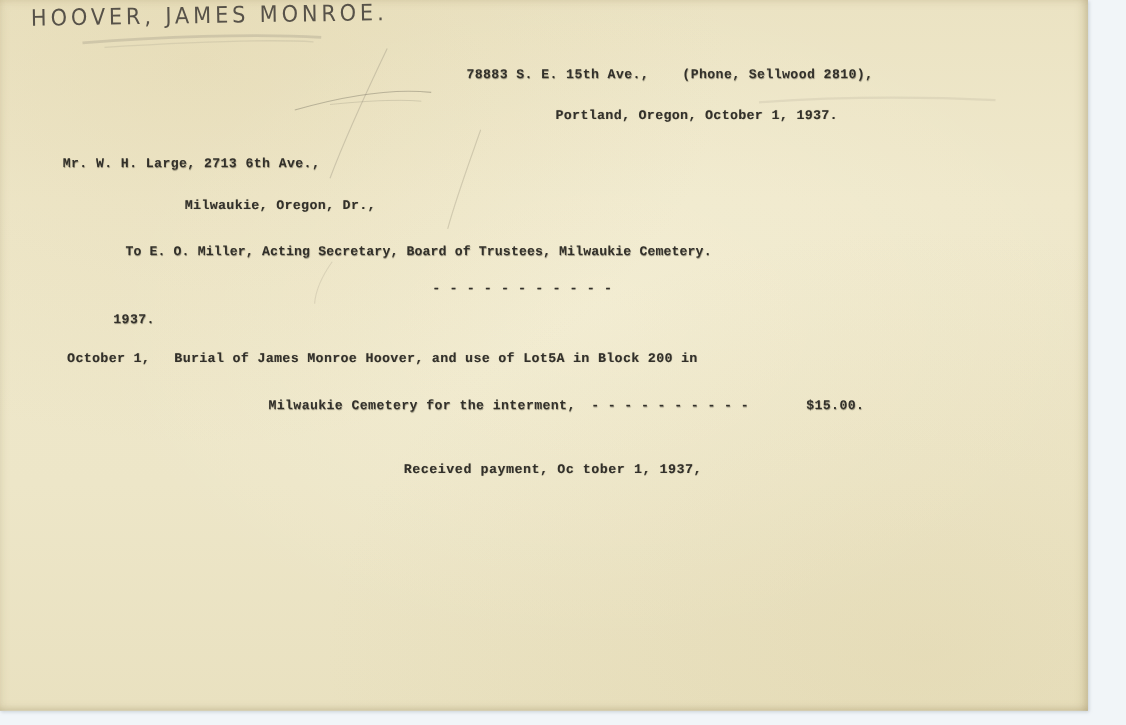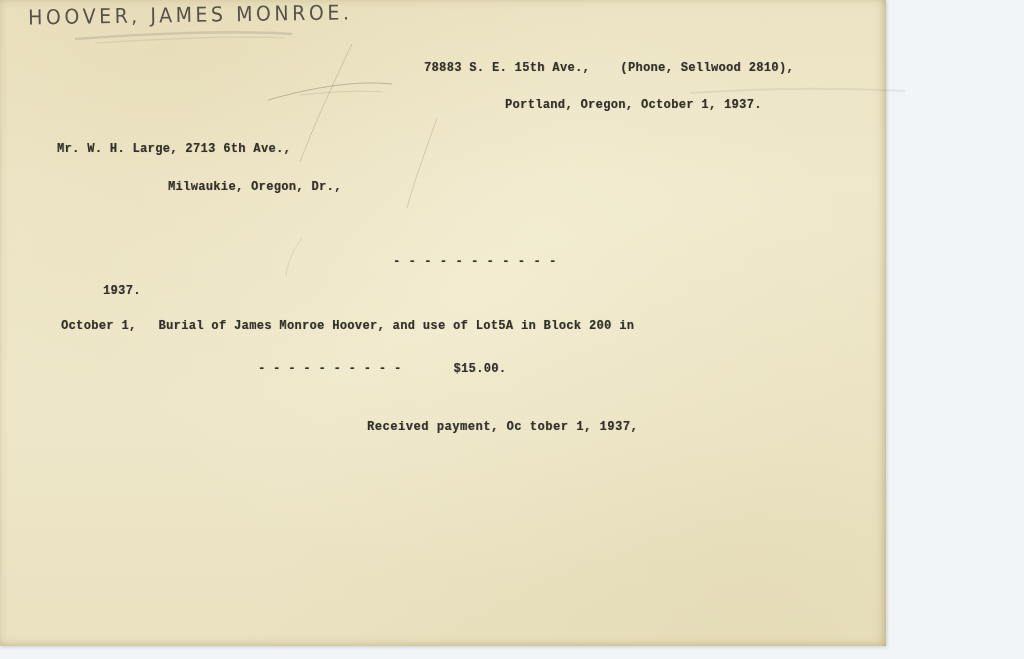--- a/index.html
+++ b/index.html
@@ -3,21 +3,21 @@
 <meta charset="utf-8">
 <style>
   html,body{margin:0;padding:0;}
   body{
     width:1024px;height:659px;position:relative;overflow:hidden;
     background:#f1f5f8;
     font-family:"Liberation Sans",sans-serif;
   }
   
   .paper{
-    position:absolute;left:0;top:0;width:886px;height:646px;
+    position:absolute;left:0;top:0;width:989px;height:646px;
     background:
       radial-gradient(ellipse at 18% 8%, rgba(219,204,158,0.28), transparent 42%),
       radial-gradient(ellipse at 85% 92%, rgba(214,199,150,0.22), transparent 46%),
       radial-gradient(ellipse at 55% 45%, rgba(255,252,235,0.25), transparent 60%),
       linear-gradient(180deg,#ebe3c3 0%, #efe8cb 28%, #ede6c8 68%, #e9e1c0 100%);
     box-shadow:
       inset -7px 0 9px -4px rgba(142,126,82,0.35),
       inset 0 -5px 8px -4px rgba(142,126,82,0.30),
       inset 3px 3px 10px -4px rgba(160,145,100,0.25),
       1px 1px 3px rgba(130,140,150,0.35);
@@ -68,31 +68,32 @@
   <div class="handwritten">HOOVER, JAMES MONROE.</div>
 
   <div class="typed l-address">78883 S. E. 15th Ave.,    (Phone, Sellwood 2810),</div>
 
   <div class="typed l-dateline">Portland, Oregon, October 1, 1937.</div>
 
   <div class="typed l-addr1">Mr. W. H. Large, 2713 6th Ave.,</div>
 
   <div class="typed l-addr2">Milwaukie, Oregon, Dr.,</div>
 
+  <div class="typed l-payee">To E. O. Miller, Acting Secretary, Board of Trustees, Milwaukie Cemetery.</div>
 
   <div class="typed l-sep">- - - - - - - - - - -</div>
 
   <div class="typed l-year">1937.</div>
 
   <div class="typed l-entry">
     <span>October 1,</span><span class="gap-date"></span><span>Burial of James Monroe Hoover, and use of Lot5A in Block 200 in</span>
   </div>
 
   <div class="typed l-desc2">
-    <span class="gap-a"></span><span>- - - - - - - - - -</span><span class="gap-b"></span><span>$15.00.</span>
+    <span>Milwaukie Cemetery for the interment,</span><span class="gap-a"></span><span>- - - - - - - - - -</span><span class="gap-b"></span><span>$15.00.</span>
   </div>
 
   <div class="typed l-received">Received payment, Oc tober 1, 1937,</div>
 
   <svg class="creases" width="1011" height="646" viewBox="0 0 1011 646">
 
     <path d="M75,39 C 140,34 230,30 292,34" stroke="#8f897a" stroke-width="2.5" fill="none" opacity="0.28"></path>
     <path d="M95,43 C 160,39 235,35 285,38" stroke="#9a9484" stroke-width="1.2" fill="none" opacity="0.22"></path>
 
     <path d="M268,100 C 310,88 355,80 392,84" stroke="#7d7767" stroke-width="1" fill="none" opacity="0.45"></path>

